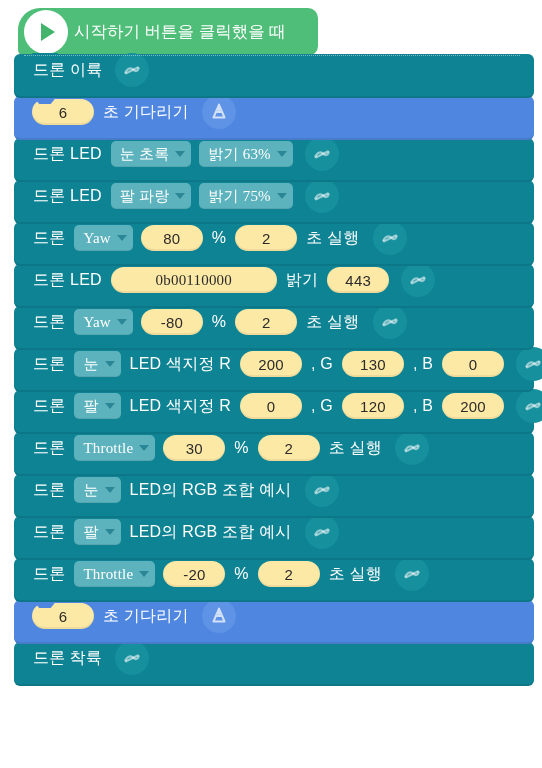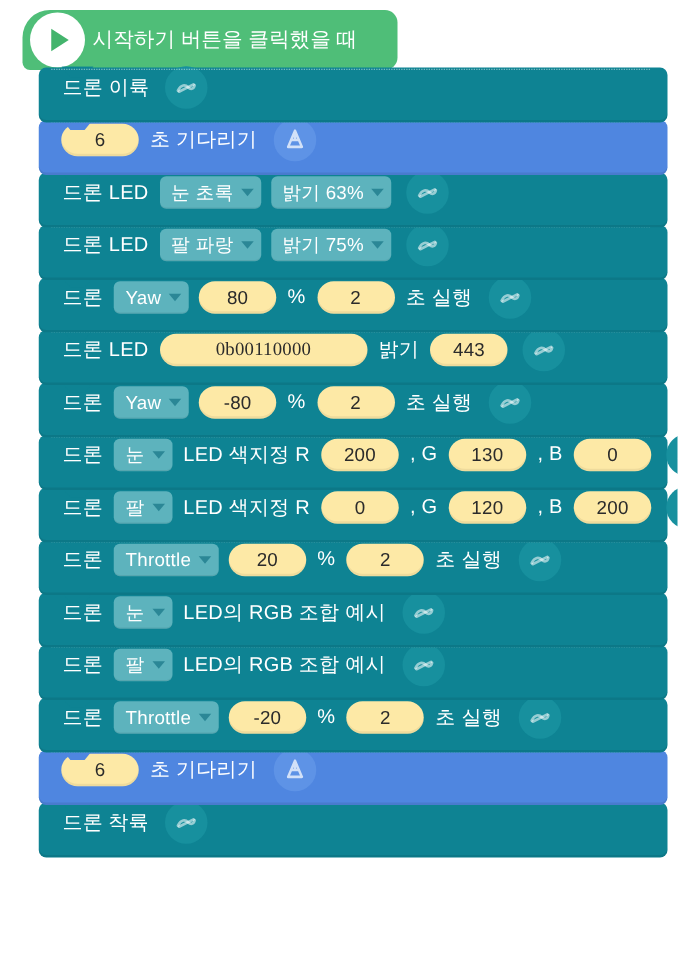--- a/index.html
+++ b/index.html
@@ -33,21 +33,20 @@
     align-items:center;
     box-sizing:border-box;
     height:44px;
     border-radius:6px;
     padding:0 10px 12px 14px;
     color:#ffffff;
     font-size:16px;
     letter-spacing:.2px;
     white-space:nowrap;
     margin-top:-2px;
-    margin-left:17px;
   }
   
   .block .notch{
     position:absolute;
     left:18px;
     top:-1px;
     width:26px;height:9px;
     background:inherit;
     clip-path:polygon(0 0,100% 0,72% 100%,28% 100%);
     pointer-events:none;
@@ -121,20 +120,21 @@
     display:inline-flex;
     align-items:center;
     background:#5db3bd;
     border-radius:5px;
     height:26px;
     padding:0 6px 0 9px;
     margin:0 4px;
     color:#ffffff;
     font-size:15px;
     box-shadow:inset 0 -1px 0 rgba(0,0,0,.07);
+    font-family:Liberation Serif, serif;
   }
   .dd .caret{
     width:0;height:0;
     margin-left:6px;
     border-left:5px solid transparent;
     border-right:5px solid transparent;
     border-top:6px solid #2b8796;
   }
 
   
@@ -335,21 +335,21 @@
           </span>
         </div>
         <div class="block b-drone" style="z-index: 91;">
           <div class="notch"></div>
           <div class="seam"></div>
           <span class="lbl">드론</span>
           <span class="dd">
             <span>Throttle</span>
             <span class="caret"></span>
           </span>
-          <span class="num">20</span>
+          <span class="num">30</span>
           <span class="lbl">%</span>
           <span class="num">2</span>
           <span class="lbl">초 실행</span>
           <span class="badge teal">
             <svg viewBox="0 0 24 24" width="20" height="20">
               <path d="M4 15 C7 9, 11 9, 14 12 C16 14, 19 14, 20 10" stroke="rgba(255,255,255,.55)" stroke-width="2.6" fill="none" stroke-linecap="round"></path>
               <line x1="5" y1="16" x2="19" y2="9" stroke="rgba(255,255,255,.55)" stroke-width="2.6" stroke-linecap="round"></line>
             </svg>
           </span>
         </div>

